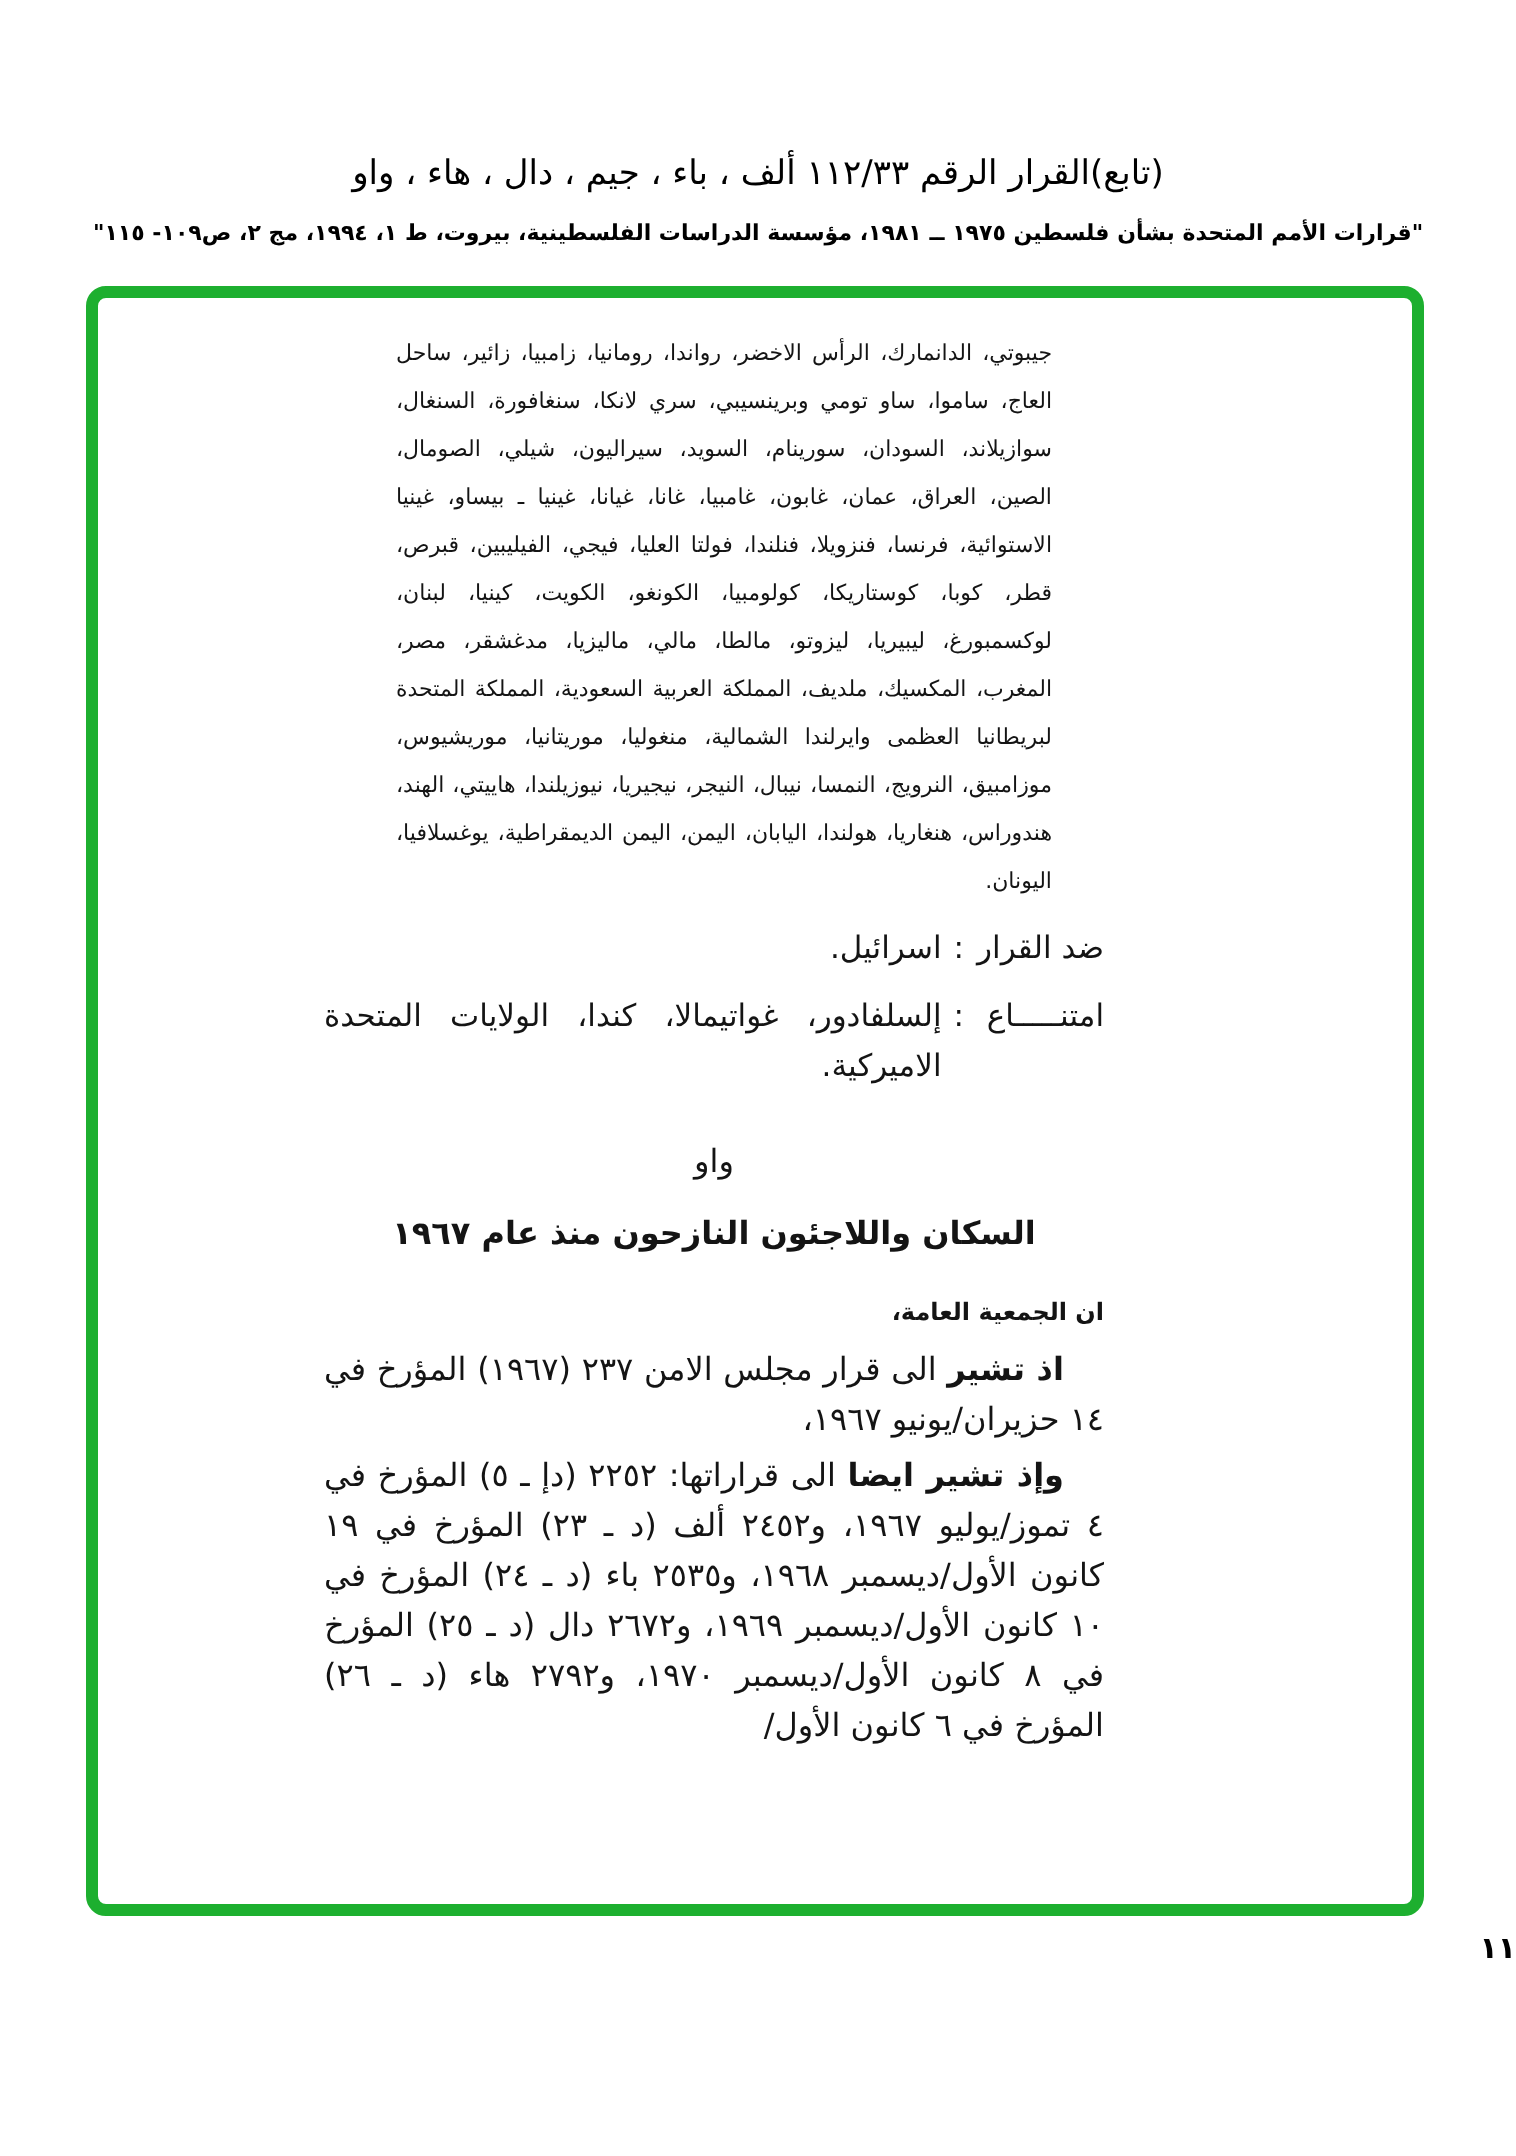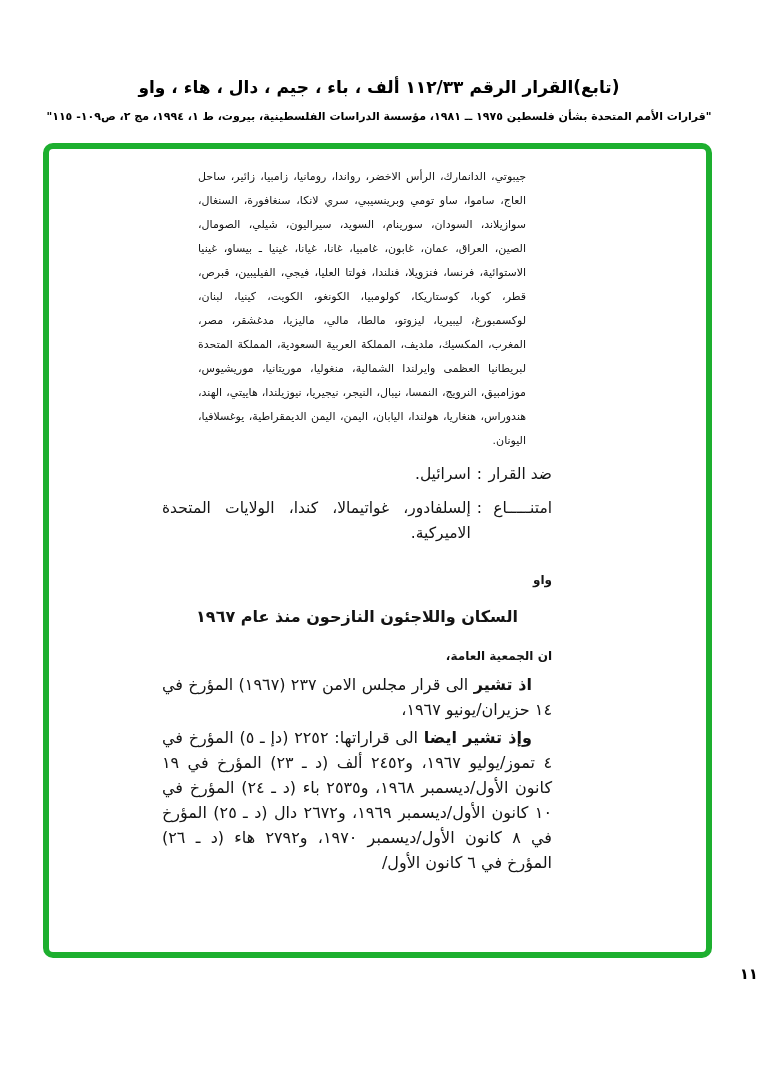--- a/index.html
+++ b/index.html
@@ -11,21 +11,21 @@
     overflow: hidden;
     direction: rtl;
     font-family: "DejaVu Sans", sans-serif;
     color: #141414;
   }
   .doc-title {
     position: absolute;
     top: 77px; left: 0; right: 0;
     text-align: center;
     font-size: 17px;
-    font-weight: bold;
+    font-weight: normal;
     color: #000;
     letter-spacing: 0.2px;
   }
   .doc-subtitle {
     position: absolute;
     top: 110px; left: 0; right: 0;
     text-align: center;
     font-size: 11px;
     font-weight: bold;
     color: #000;
@@ -65,23 +65,23 @@
   .vote-colon {
     flex: 0 0 auto;
     margin: 0 6px;
   }
   .vote-value {
     flex: 1 1 auto;
     text-align: justify;
   }
   .section-letter {
     margin-top: 22px;
-    text-align: right;
-    font-weight: bold;
-    font-size: 12px;
+    text-align: center;
+    font-weight: normal;
+    font-size: 16px;
   }
   .section-title {
     margin-top: 11px;
     text-align: center;
     font-weight: bold;
     font-size: 16px;
   }
   .assembly-opening {
     margin-top: 15px;
     font-weight: bold;

